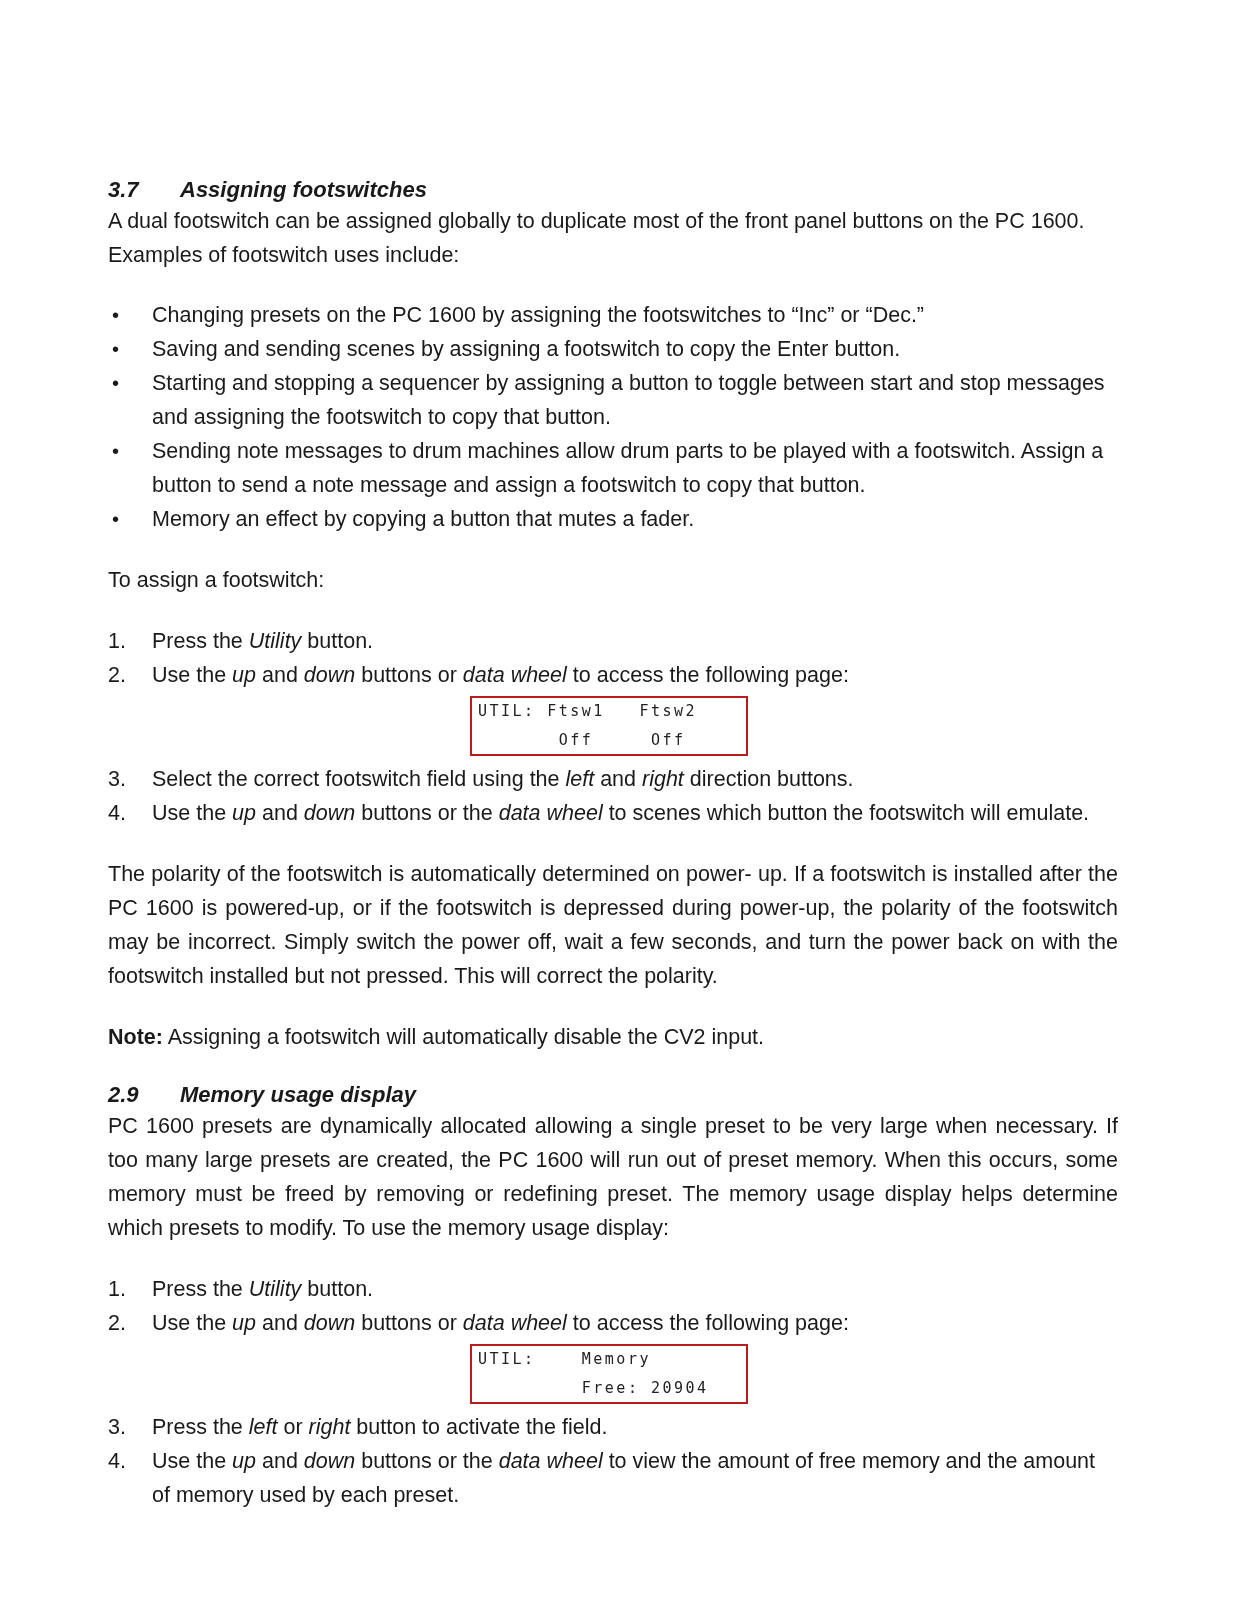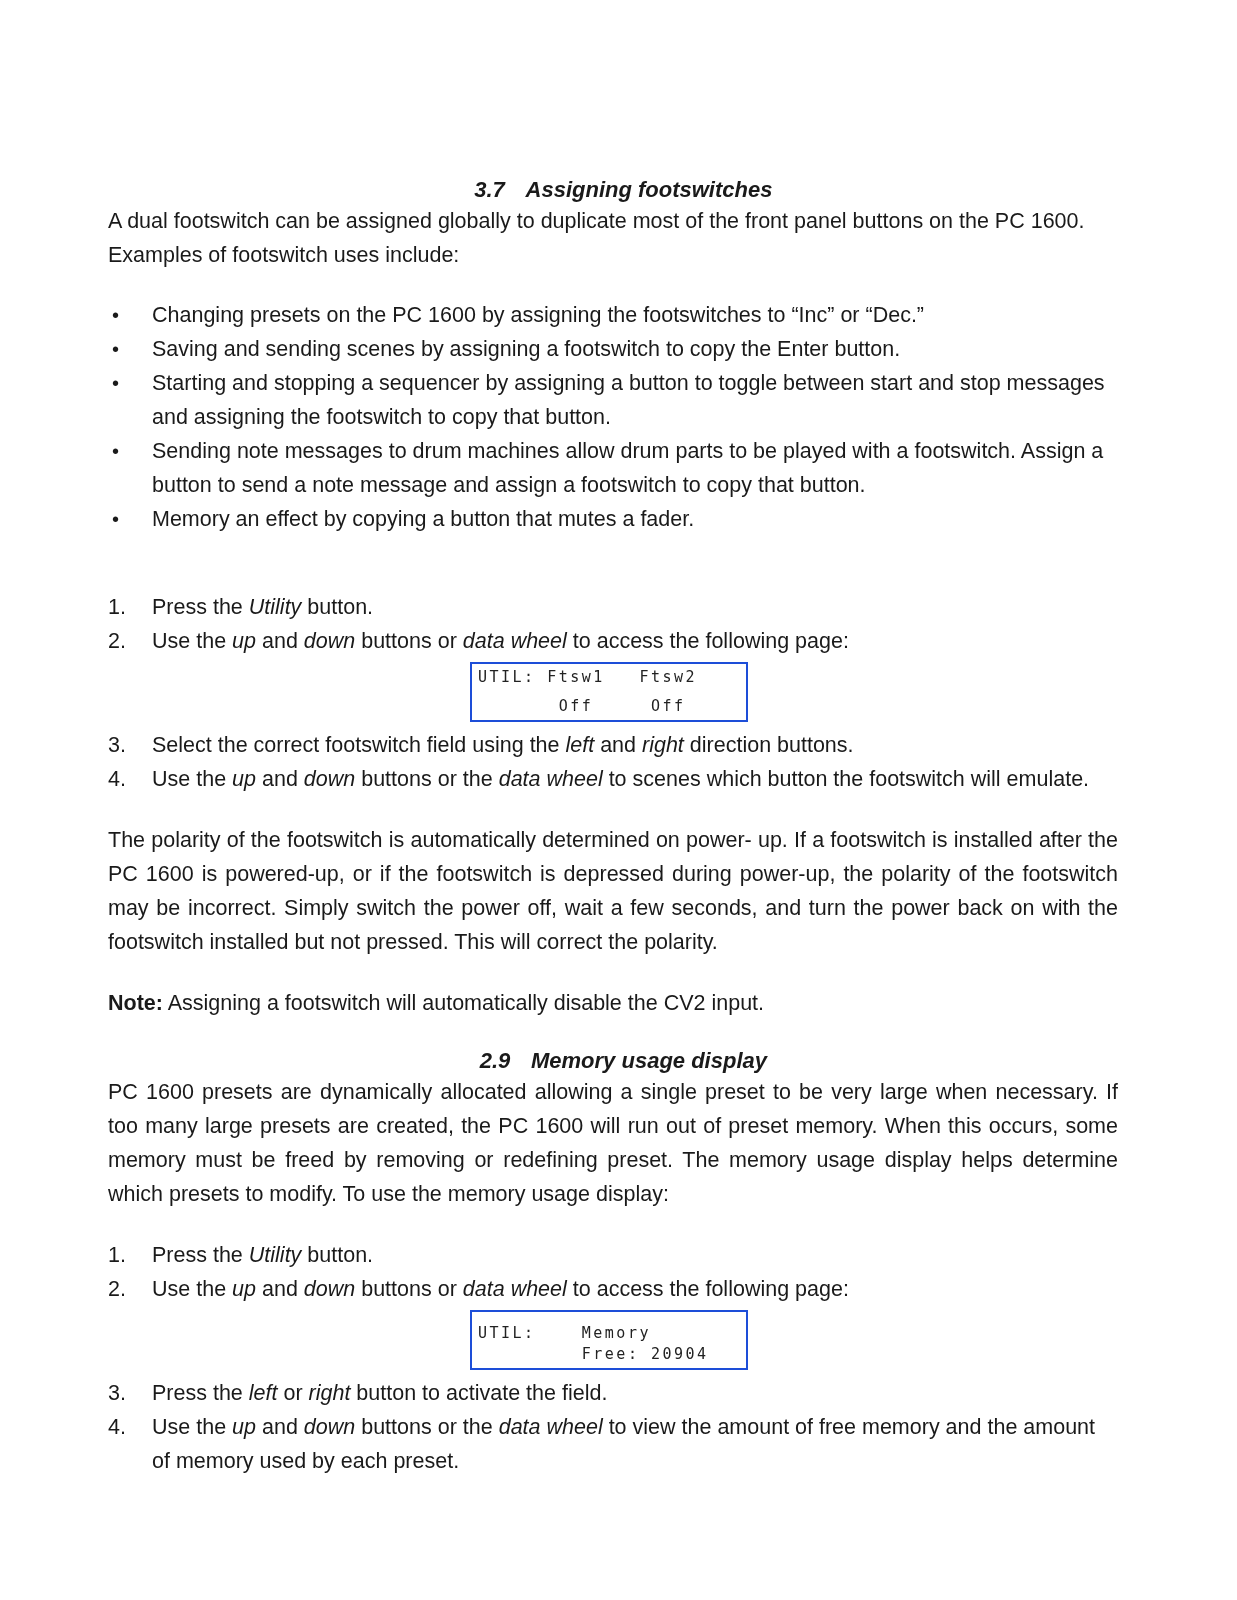--- a/index.html
+++ b/index.html
@@ -4,37 +4,37 @@
   <style>
     html, body { margin: 0; padding: 0; background: #ffffff; }
     body {
       width: 1237px; height: 1600px; position: relative; overflow: hidden;
       font-family: "Liberation Sans", sans-serif; color: #1a1a1a;
     }
     .page { position: absolute; left: 108px; top: 176px; width: 1010px; }
     .body-text { font-size: 21.5px; line-height: 34px; }
     h2.section {
       margin: 0; font-size: 22px; font-weight: bold; font-style: italic;
-      line-height: 28px; font-family: "Liberation Sans", sans-serif; text-align: center;
+      line-height: 28px; font-family: "Liberation Sans", sans-serif;
     }
     h2.section .num { display: inline-block; width: 72px; }
     p { margin: 0; }
     .justify { text-align: justify; }
     ul.bullets { list-style: none; margin: 26px 0 0 0; padding: 0; }
     ul.bullets li { position: relative; padding-left: 44px; }
     ul.bullets li .dot {
       position: absolute; left: 4px; top: 0; font-size: 20px;
     }
     ol.steps { list-style: none; margin: 0; padding: 0; }
     ol.steps li { position: relative; padding-left: 44px; }
     ol.steps li .n { position: absolute; left: 0; top: 0; }
     em { font-style: italic; }
     .lcd {
       margin: 4px 0 6px 362px; width: 278px; height: 60px;
-      border: 2px solid #1d4ed8; box-sizing: border-box;
+      border: 2px solid #b91c1c; box-sizing: border-box;
       font-family: "DejaVu Sans Mono", monospace; font-size: 15px;
       letter-spacing: 2.5px; position: relative; color: #222;
     }
     .lcd .r { position: absolute; white-space: pre; }
     .gap-l { height: 27px; }
     .note-label { font-weight: bold; text-align: right; }
   </style>
 </head>
 <body>
 
@@ -47,20 +47,21 @@
 
   <ul class="bullets body-text" id="bullets-37">
       <li><span class="dot">•</span><span>Changing presets on the PC 1600 by assigning the footswitches to “Inc” or “Dec.”</span></li>
       <li><span class="dot">•</span><span>Saving and sending scenes by assigning a footswitch to copy the Enter button.</span></li>
       <li><span class="dot">•</span><span>Starting and stopping a sequencer by assigning a button to toggle between start and stop messages and assigning the footswitch to copy that button.</span></li>
       <li><span class="dot">•</span><span>Sending note messages to drum machines allow drum parts to be played with a footswitch. Assign a button to send a note message and assign a footswitch to copy that button.</span></li>
       <li><span class="dot">•</span><span>Memory an effect by copying a button that mutes a fader.</span></li>
     </ul>
 
   <div class="gap-l"></div>
+  <p class="body-text">To assign a footswitch:</p>
   <div class="gap-l"></div>
 
   <ol class="steps body-text" id="steps-37a">
       <li><span class="n">1.</span><span>Press the </span><em>Utility</em><span> button.</span></li>
       <li><span class="n">2.</span><span>Use the </span><em>up</em><span> and </span><em>down</em><span> buttons or </span><em>data wheel</em><span> to access the following page:</span></li>
     </ol>
 
   <div class="lcd">
     <span class="r" style="left:6px;top:4px">UTIL: Ftsw1   Ftsw2</span>
     <span class="r" style="left:6px;top:33px">       Off     Off</span>
@@ -83,21 +84,21 @@
   </h2>
   <p class="body-text justify">PC 1600 presets are dynamically allocated allowing a single preset to be very large when necessary. If too many large presets are created, the PC 1600 will run out of preset memory. When this occurs, some memory must be freed by removing or redefining preset. The memory usage display helps determine which presets to modify. To use the memory usage display:</p>
   <div class="gap-l"></div>
 
   <ol class="steps body-text" id="steps-38a">
       <li><span class="n">1.</span><span>Press the </span><em>Utility</em><span> button.</span></li>
       <li><span class="n">2.</span><span>Use the </span><em>up</em><span> and </span><em>down</em><span> buttons or </span><em>data wheel</em><span> to access the following page:</span></li>
     </ol>
 
   <div class="lcd">
-    <span class="r" style="left:6px;top:12px">UTIL:    Memory</span>
+    <span class="r" style="left:6px;top:4px">UTIL:    Memory</span>
     <span class="r" style="left:6px;top:33px">         Free: 20904</span>
   </div>
 
   <ol class="steps body-text" id="steps-38b">
       <li><span class="n">3.</span><span>Press the </span><em>left</em><span> or </span><em>right</em><span> button to activate the field.</span></li>
       <li><span class="n">4.</span><span>Use the </span><em>up</em><span> and </span><em>down</em><span> buttons or the </span><em>data wheel</em><span> to view the amount of free memory and the amount of memory used by each preset.</span></li>
     </ol>
 </div>
 
 </body></html>

